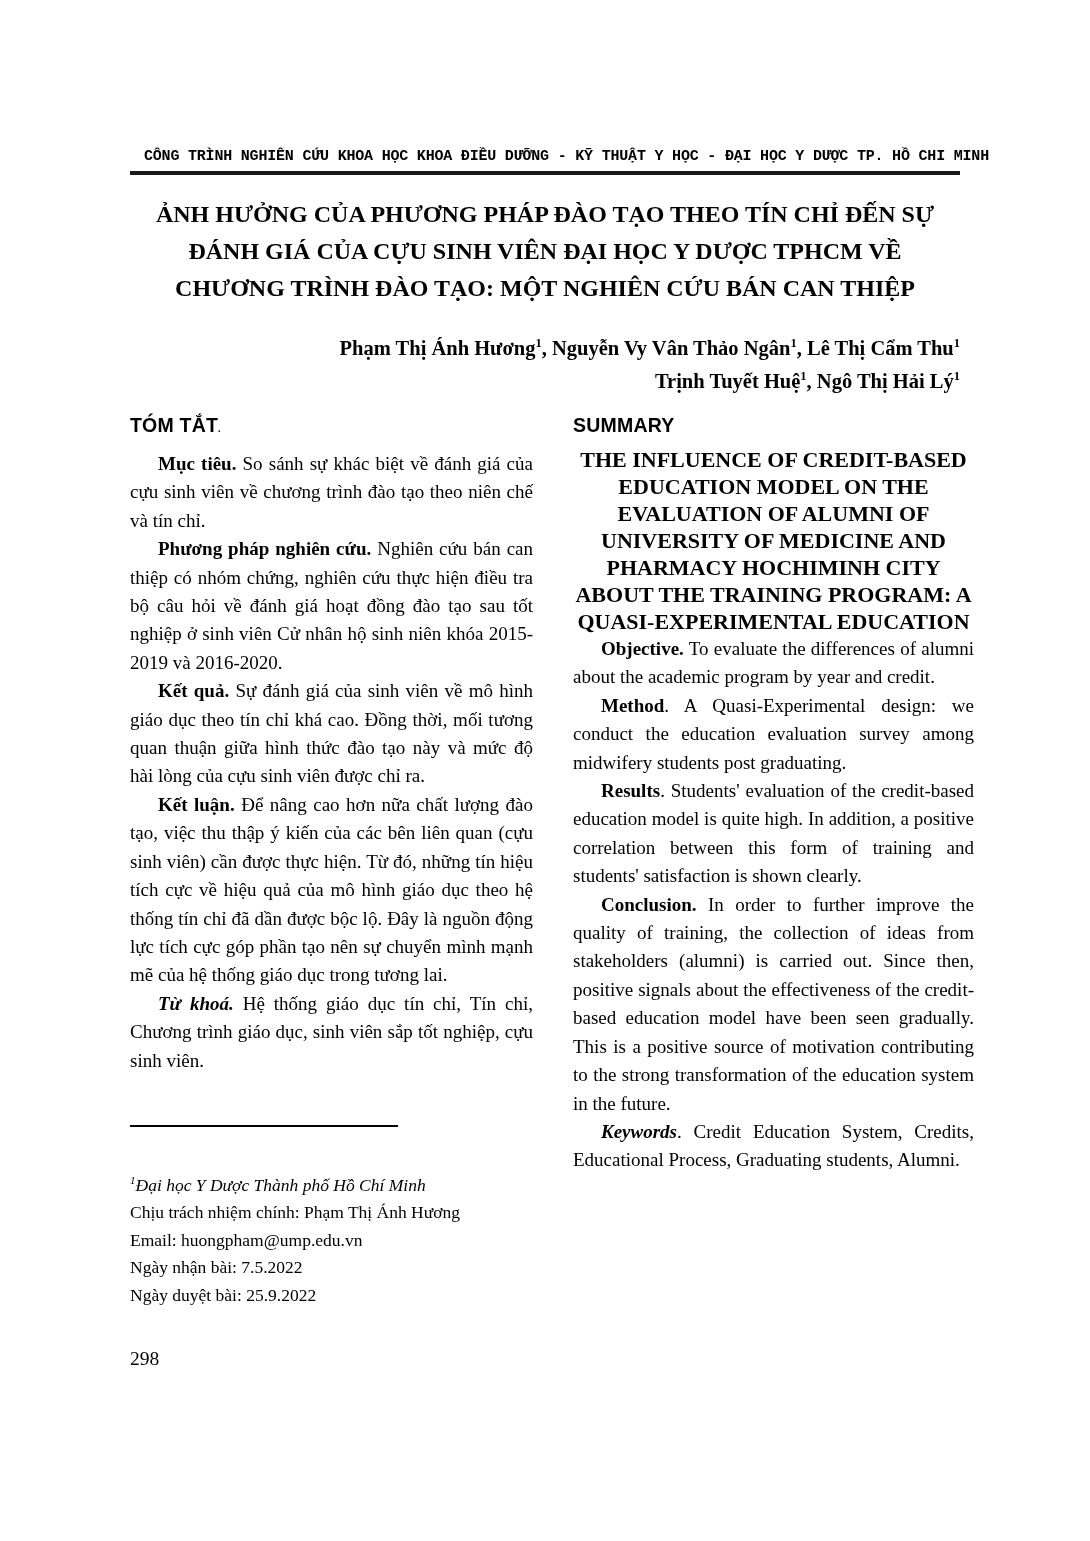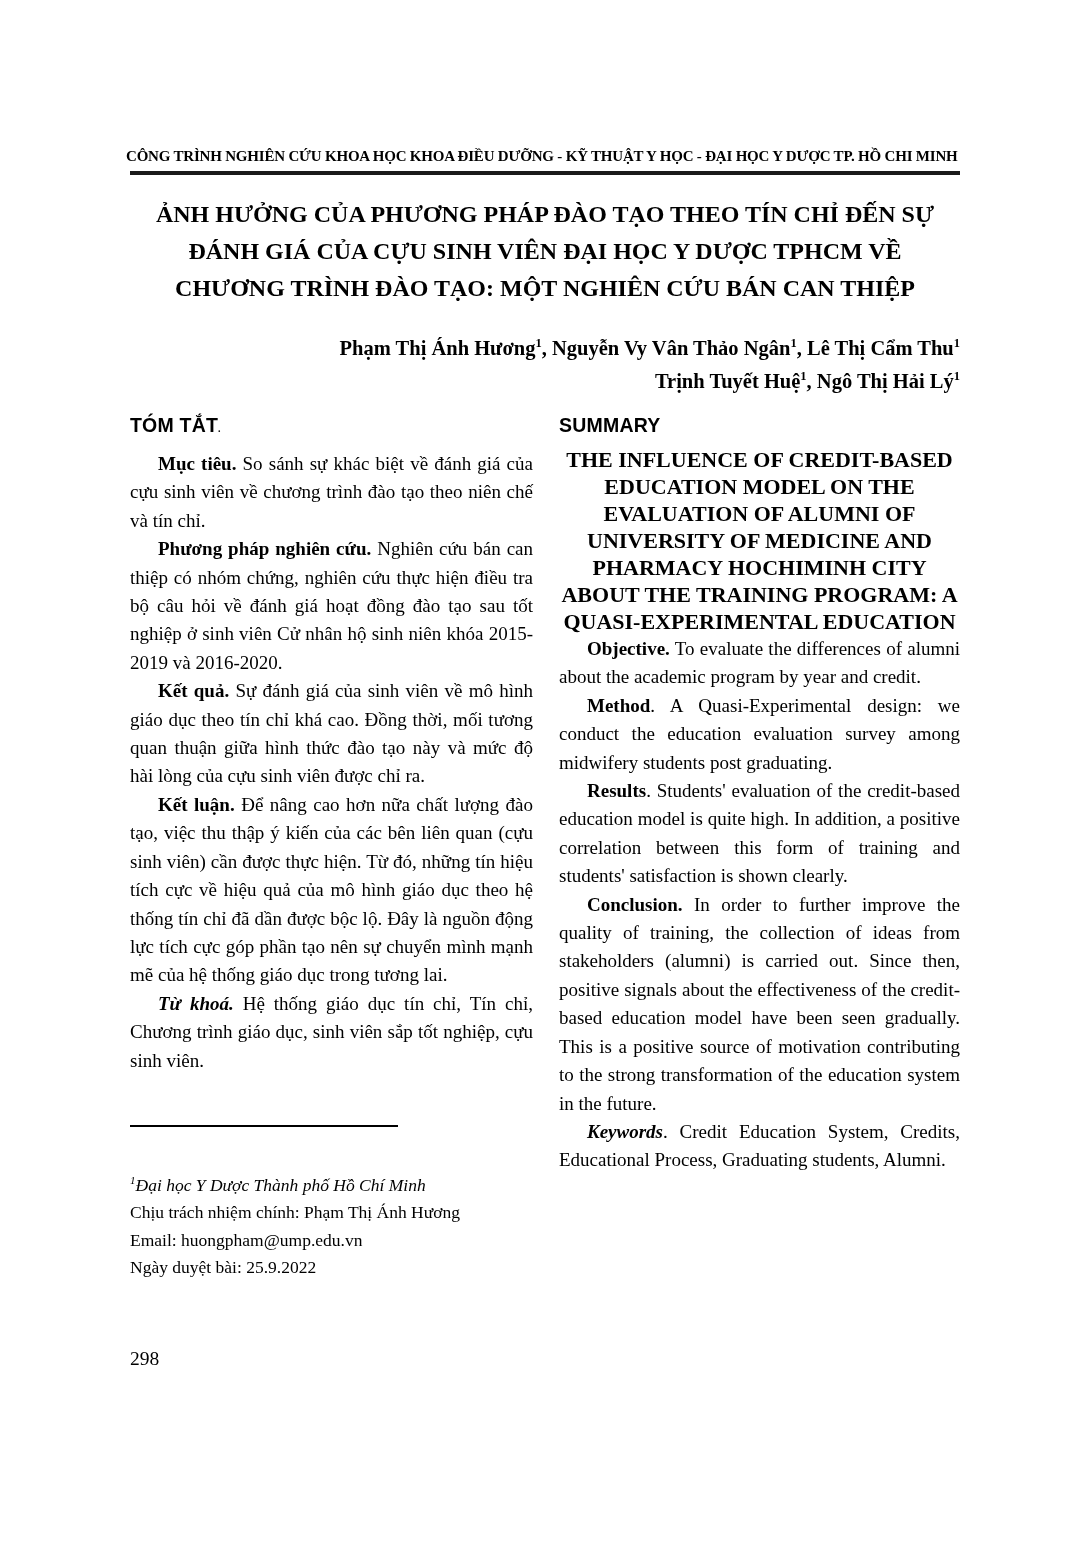--- a/index.html
+++ b/index.html
@@ -1,30 +1,30 @@
 <!DOCTYPE html>
 <html><head>
 <meta charset="utf-8">
 <style>
   html,body{margin:0;padding:0;background:#ffffff;}
   body{width:1090px;height:1541px;position:relative;color:#000;font-family:"Liberation Serif",serif;-webkit-font-smoothing:antialiased;}
   .page{position:absolute;inset:0;background:#fff;}
 
-  .journal-header{position:absolute;top:148px;left:126px;width:830px;text-align:right;
-    font-family:Liberation Serif, serif;font-weight:bold;font-size:15px;letter-spacing:-0.2px;white-space:nowrap;}
+  .journal-header{position:absolute;top:148px;left:144px;width:830px;text-align:right;
+    font-family:Liberation Mono, monospace;font-weight:bold;font-size:15px;letter-spacing:-0.2px;white-space:nowrap;}
   .header-rule{position:absolute;top:171px;left:130px;width:830px;height:4px;background:#1a1a1a;}
 
   .article-title{position:absolute;top:196px;left:118px;width:854px;text-align:center;
     font-weight:bold;font-size:24px;line-height:37px;}
 
   .authors{position:absolute;top:332px;left:130px;width:830px;text-align:right;
     font-weight:bold;font-size:20.5px;line-height:33px;}
   .authors sup{font-size:12.5px;line-height:0;}
 
-  .columns{position:absolute;top:412px;left:130px;width:830px;display:flex;gap:26px;}
+  .columns{position:absolute;top:412px;left:130px;width:830px;display:flex;gap:40px;}
   .col-left{width:403px;flex:none;}
   .col-right{width:401px;flex:none;}
 
   .sec{font-family:"Liberation Sans",sans-serif;font-weight:bold;font-size:19.5px;line-height:26px;margin:0 0 8px 0;letter-spacing:0.2px;}
   .tiny-dot{font-size:10px;font-family:"Liberation Serif",serif;}
 
   p.body{font-size:19px;line-height:28.4px;text-align:justify;text-indent:28px;margin:0;}
   .kw-lead{font-style:italic;}
 
   .en-title{font-weight:bold;font-size:22px;line-height:27px;text-align:center;margin:0;}
@@ -63,20 +63,21 @@
       <p class="body"><b>Phương pháp nghiên cứu.</b><span> Nghiên cứu bán can thiệp có nhóm chứng, nghiên cứu thực hiện điều tra bộ câu hỏi về đánh giá hoạt đồng đào tạo sau tốt nghiệp ở sinh viên Cử nhân hộ sinh niên khóa 2015-2019 và 2016-2020.</span></p>
       <p class="body"><b>Kết quả.</b><span> Sự đánh giá của sinh viên về mô hình giáo dục theo tín chỉ khá cao. Đồng thời, mối tương quan thuận giữa hình thức đào tạo này và mức độ hài lòng của cựu sinh viên được chỉ ra.</span></p>
       <p class="body"><b>Kết luận.</b><span> Để nâng cao hơn nữa chất lượng đào tạo, việc thu thập ý kiến của các bên liên quan (cựu sinh viên) cần được thực hiện. Từ đó, những tín hiệu tích cực về hiệu quả của mô hình giáo dục theo hệ thống tín chỉ đã dần được bộc lộ. Đây là nguồn động lực tích cực góp phần tạo nên sự chuyển mình mạnh mẽ của hệ thống giáo dục trong tương lai.</span></p>
       <p class="body"><b class="kw-lead">Từ khoá.</b><span> Hệ thống giáo dục tín chỉ, Tín chỉ, Chương trình giáo dục, sinh viên sắp tốt nghiệp, cựu sinh viên.</span></p>
 
       <div class="footnote">
         <div class="fn-rule"></div>
         <div class="fn-aff"><sup>1</sup><span>Đại học Y Dược Thành phố Hồ Chí Minh</span></div>
         <div>Chịu trách nhiệm chính: Phạm Thị Ánh Hương</div>
         <div>Email: huongpham@ump.edu.vn</div>
+        <div>Ngày nhận bài: 7.5.2022</div>
         <div>Ngày duyệt bài: 25.9.2022</div>
       </div>
     </div>
 
     <div class="col-right">
       <h2 class="sec">SUMMARY</h2>
       <div class="en-title">
         <div>THE INFLUENCE OF CREDIT-BASED</div>
         <div>EDUCATION MODEL ON THE</div>
         <div>EVALUATION OF ALUMNI OF</div>

